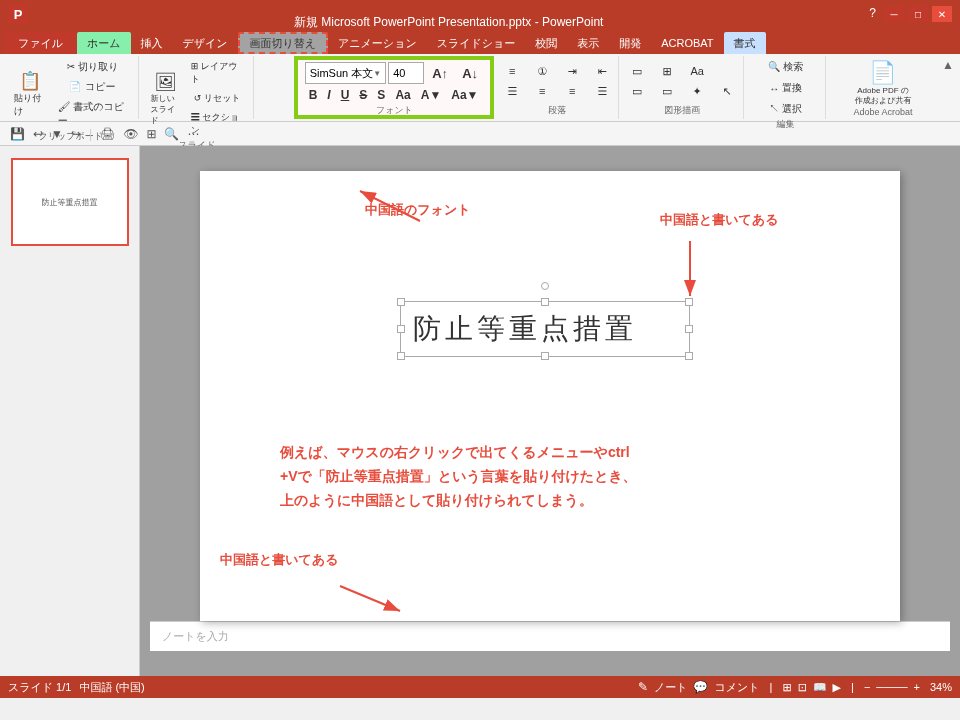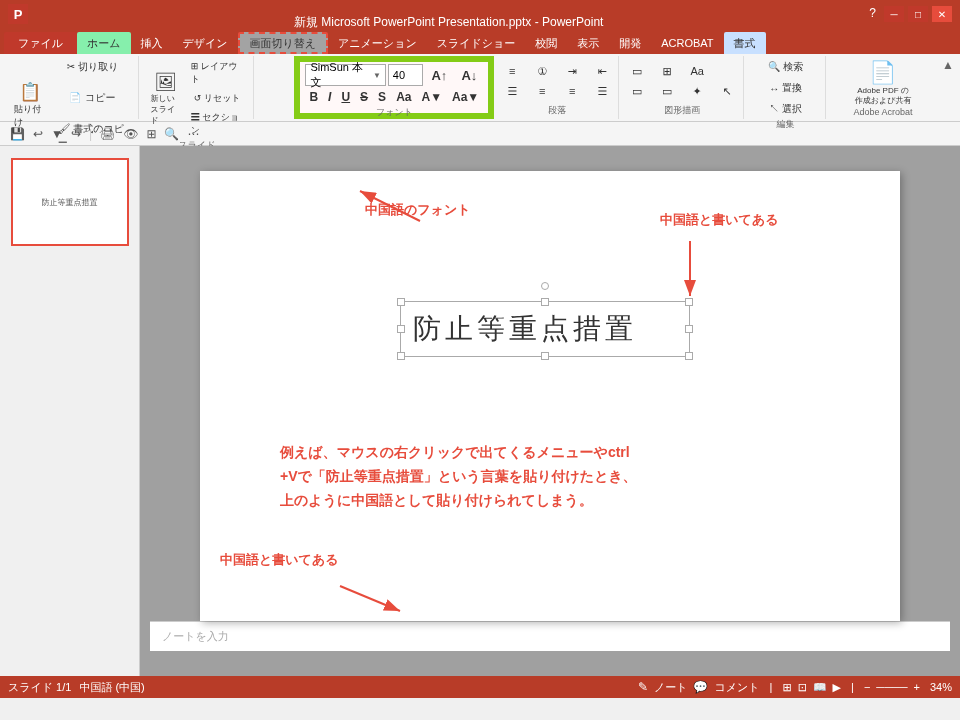--- a/index.html
+++ b/index.html
@@ -110,21 +110,21 @@
       height: 22px;
       width: 36px;
       display: flex;
       align-items: center;
     }
     .font-row { display: flex; gap: 2px; align-items: center; }
     .format-btn { font-size: 12px; font-weight: bold; cursor: pointer; padding: 1px 3px; border: 1px solid transparent; color: #333; }
 
     
     .font-group-highlight {
-      border: 6px solid #84cc16;
+      border: 4px solid #84cc16;
       background: #fff8f8;
       margin-left: 38px;
     }
 
     
     #sub-toolbar {
       background: #f5f5f5;
       border-bottom: 1px solid #ccc;
       height: 24px;
       display: flex;
@@ -299,21 +299,21 @@
 </div>
 
 <div id="ribbon-toolbar">
 
   <div class="ribbon-group">
     <div class="ribbon-group-content">
       <div class="ribbon-btn">
         <div class="icon">📋</div>
         <div class="label">貼り付け</div>
       </div>
-      <div style="display:flex;flex-direction:column;gap:13px;">
+      <div style="display:flex;flex-direction:column;gap:2px;">
         <div class="ribbon-btn" style="font-size:10px;">✂ 切り取り</div>
         <div class="ribbon-btn" style="font-size:10px;">📄 コピー</div>
         <div class="ribbon-btn" style="font-size:10px;">🖌 書式のコピー</div>
       </div>
     </div>
     <div class="ribbon-group-label">クリップボード</div>
   </div>
 
   <div class="ribbon-group">
     <div class="ribbon-group-content">

